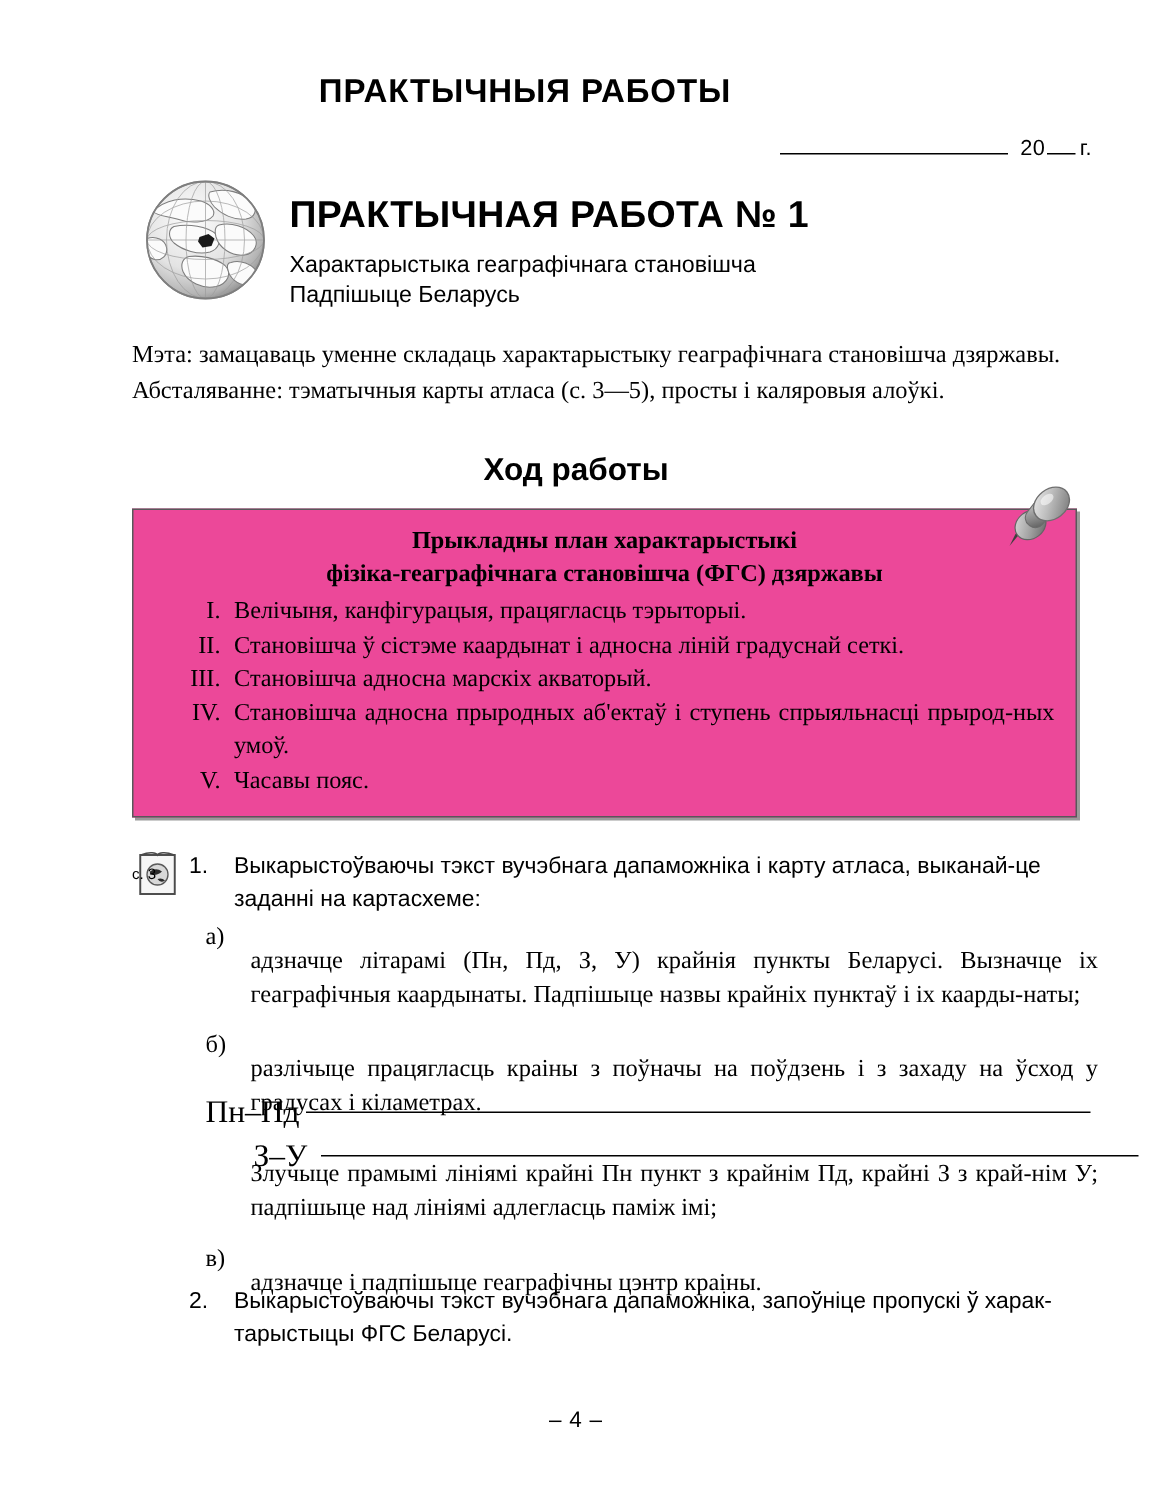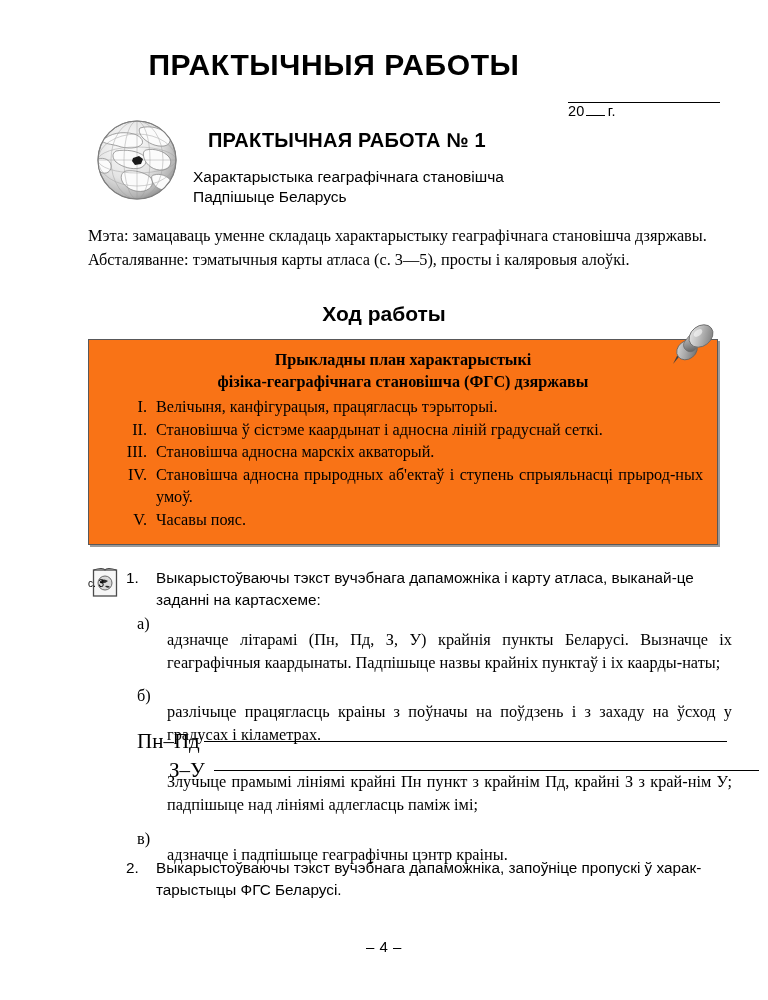--- a/index.html
+++ b/index.html
@@ -17,39 +17,38 @@
   }
   .page {
     position: absolute;
     inset: 0;
   }
 
   
   .doc-title {
     position: absolute;
     top: 48px;
-    left: 0;
+    left: 16px;
     width: 668px;
     text-align: center;
     font-family: "Liberation Sans", sans-serif;
     font-weight: bold;
-    font-size: 30px;
+    font-size: 22px;
     letter-spacing: 0.6px;
   }
 
   
   .date-row {
     position: absolute;
     top: 89px;
     right: 40px;
     display: flex;
     align-items: baseline;
     font-family: "Liberation Sans", sans-serif;
     font-size: 14.5px;
-    flex-direction: column;
   }
   .date-blank {
     display: inline-block;
     width: 152px;
     border-bottom: 1.4px solid #000;
     height: 13px;
     margin-right: 8px;
   }
   .date-year {
     letter-spacing: 0.3px;
@@ -69,23 +68,22 @@
     top: 119px;
     width: 82px;
     height: 82px;
   }
   .work-head {
     position: absolute;
     left: 193px;
     top: 129px;
     font-family: "Liberation Sans", sans-serif;
     font-weight: bold;
-    font-size: 20px;
+    font-size: 25px;
     letter-spacing: 0.2px;
-    margin-left: 15px;
   }
   .work-sub {
     position: absolute;
     left: 193px;
     top: 167px;
     font-family: "Liberation Sans", sans-serif;
     font-size: 15.5px;
     line-height: 20px;
     white-space: pre-line;
   }
@@ -117,21 +115,21 @@
     font-size: 21px;
   }
 
   
   .plan-box {
     position: absolute;
     left: 88px;
     top: 339px;
     width: 600px;
     padding: 9px 14px 12px 14px;
-    background: #f97316;
+    background: #ec4899;
     border: 1.4px solid #58585a;
     box-shadow: 2px 2px 0 0 #9a9a9a;
   }
   .plan-title {
     text-align: center;
     font-weight: bold;
     font-size: 16.2px;
     line-height: 22px;
     margin-bottom: 3px;
     white-space: pre-line;

